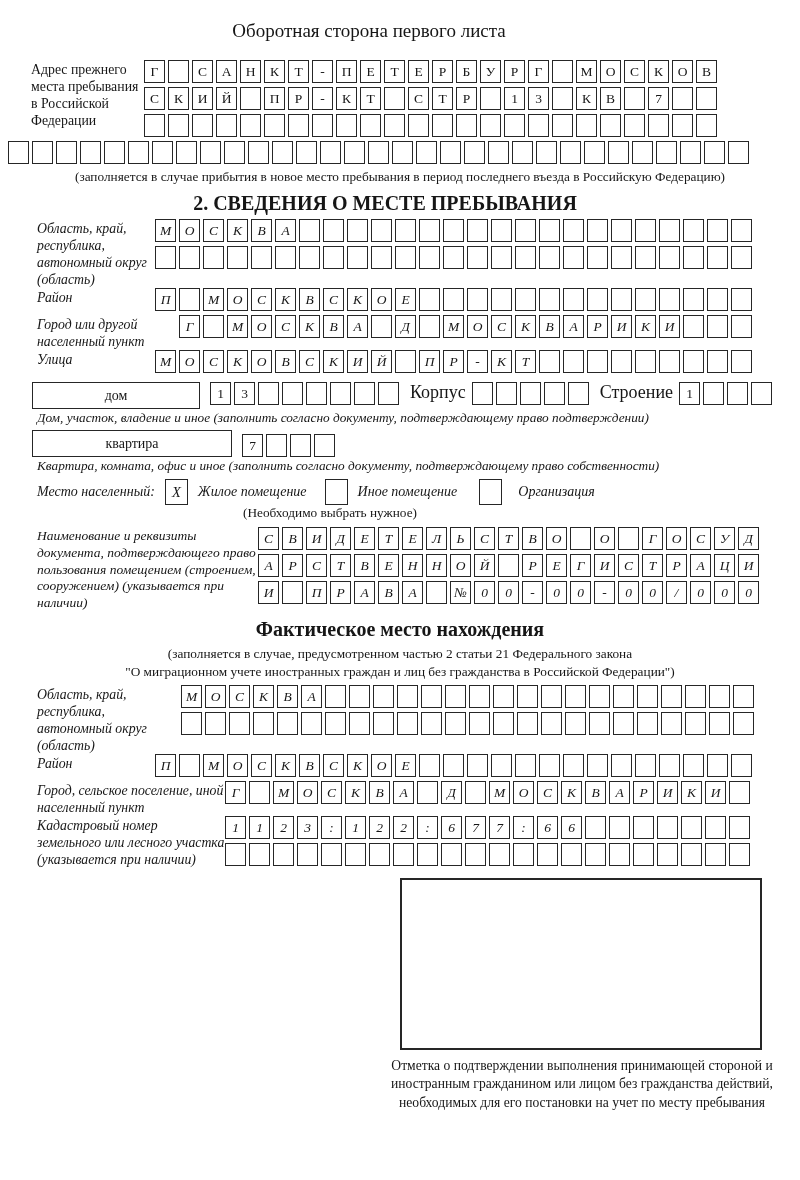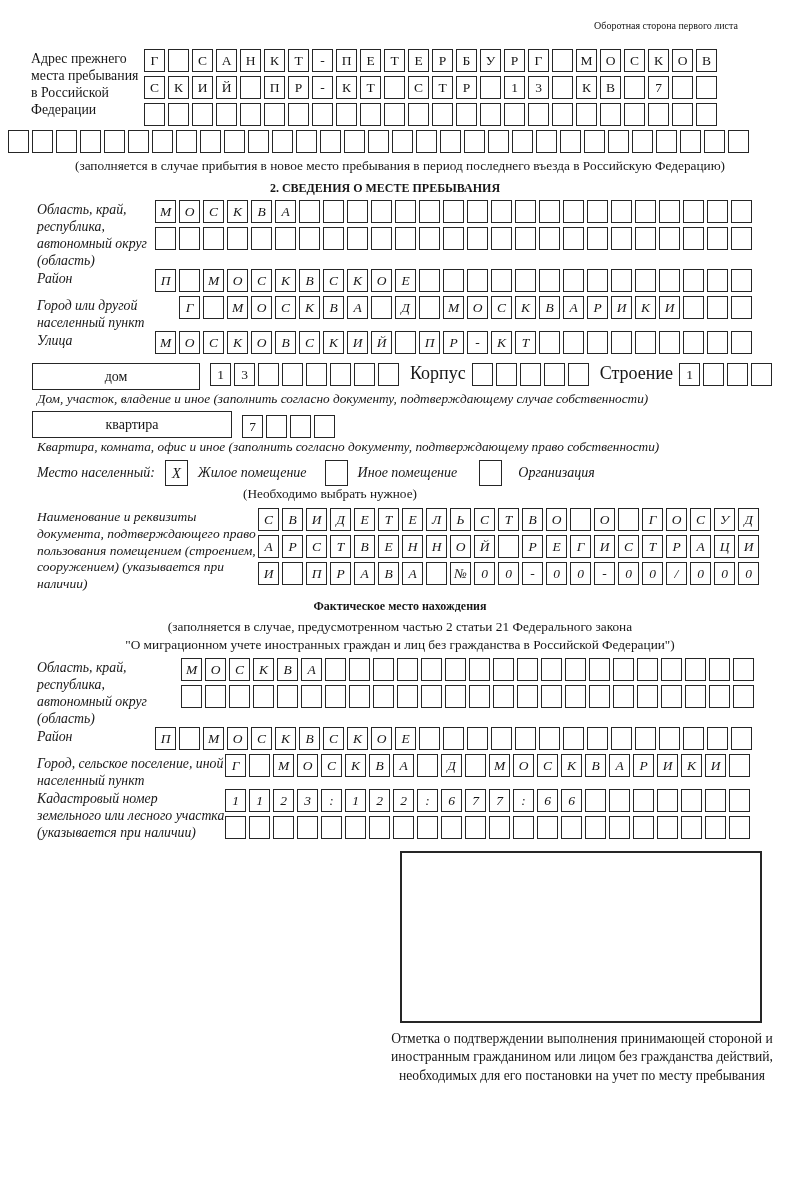--- a/index.html
+++ b/index.html
@@ -1,27 +1,27 @@
 <!DOCTYPE html>
 <html><head>
 <meta charset="utf-8">
 <style>
   html,body{margin:0;padding:0;background:#fff;}
   .page{position:relative;width:800px;height:1180px;background:#ffffff;overflow:hidden;
         font-family:"Liberation Serif", "DejaVu Serif", serif;color:#161616;}
-  .hdr{padding:20px 62px 0 0;text-align:right;font-size:10px;}
+  .hdr{padding:20px 62px 0 0;text-align:center;font-size:19px;}
   .frow{display:flex;align-items:flex-start;}
   .flabel{flex:none;font-size:13.8px;line-height:17px;padding-top:1px;}
   .cellrow{display:flex;margin-bottom:4px;}
   .cell{box-sizing:border-box;flex:none;width:21px;height:23px;border:1.7px solid #262626;
         margin-right:3px;display:flex;align-items:center;justify-content:center;
         font-size:13.5px;line-height:1;}
   .caption{font-size:13.3px;line-height:18px;}
   .center{text-align:center;}
-  .sec-title{font-weight:bold;font-size:12px;text-align:center;margin:6px 30px 4px 0;}
+  .sec-title{font-weight:bold;font-size:20px;text-align:center;margin:6px 30px 4px 0;}
   .wbox{box-sizing:border-box;border:1.7px solid #262626;height:27px;flex:none;
         display:flex;align-items:center;justify-content:center;font-size:14px;}
   .ilbl{font-size:18px;padding:3px 6px 0 8px;flex:none;}
   .chk{box-sizing:border-box;flex:none;width:23px;height:26px;border:1.7px solid #262626;
        display:flex;align-items:center;justify-content:center;font-size:14.5px;margin:0 10px;}
   .stay-lbl{font-size:14px;flex:none;}
   .note{font-size:13.3px;}
   .stamp{box-sizing:border-box;border:2px solid #262626;width:362px;height:172px;
          margin:8px 0 7px 400px;}
   .stamp-cap{width:382px;margin-left:391px;text-align:center;font-size:13.6px;line-height:18.5px;}
@@ -329,21 +329,21 @@
         <div class="cell"></div>
       </div>
     <div class="ilbl" style="padding-top:0">Строение</div>
     <div class="cellrow" style="margin-bottom:0">
         <div class="cell">1</div>
         <div class="cell"></div>
         <div class="cell"></div>
         <div class="cell"></div>
       </div>
   </div>
-  <div class="caption ml37">Дом, участок, владение и иное (заполнить согласно документу, подтверждающему случае собственности)</div>
+  <div class="caption ml37">Дом, участок, владение и иное (заполнить согласно документу, подтверждающему право подтверждении)</div>
 
   <div class="frow ml32 mt3" style="align-items:flex-end">
     <div class="wbox" style="width:200px">квартира</div>
     <div class="cellrow" style="margin:0 0 0 10px">
         <div class="cell">7</div>
         <div class="cell"></div>
         <div class="cell"></div>
         <div class="cell"></div>
       </div>
   </div>

